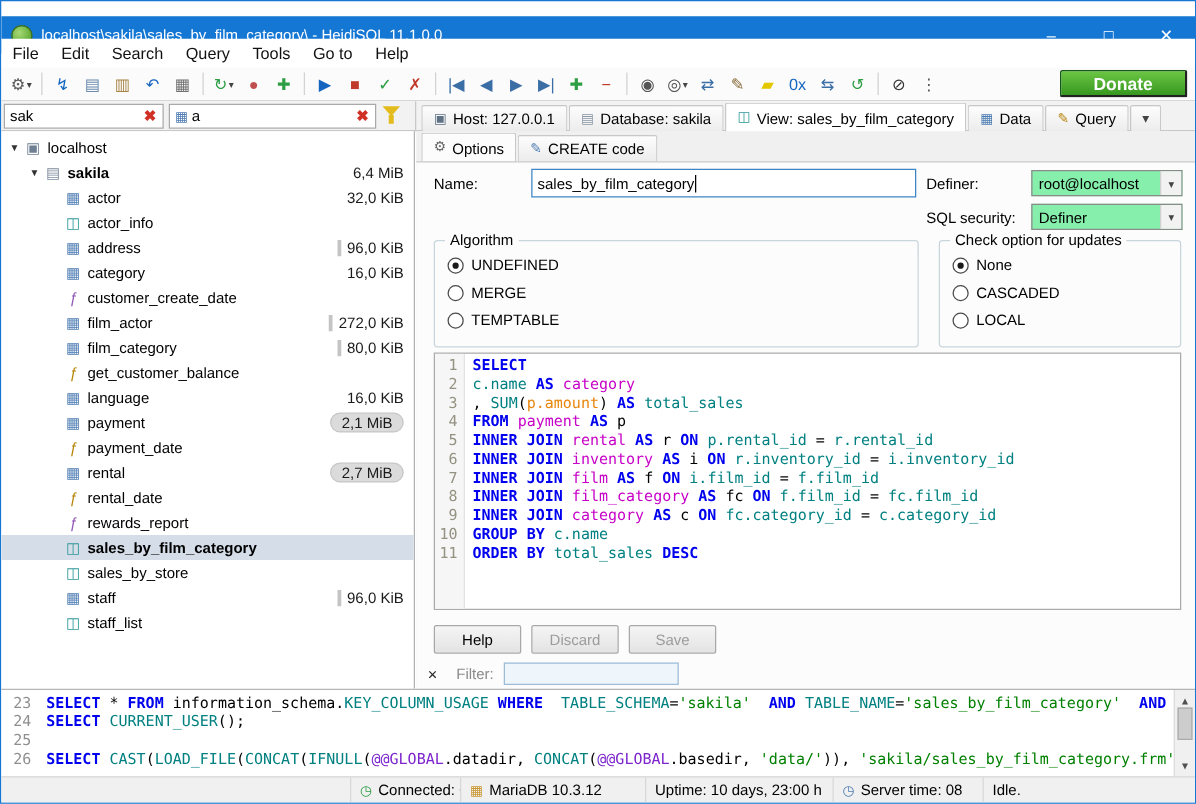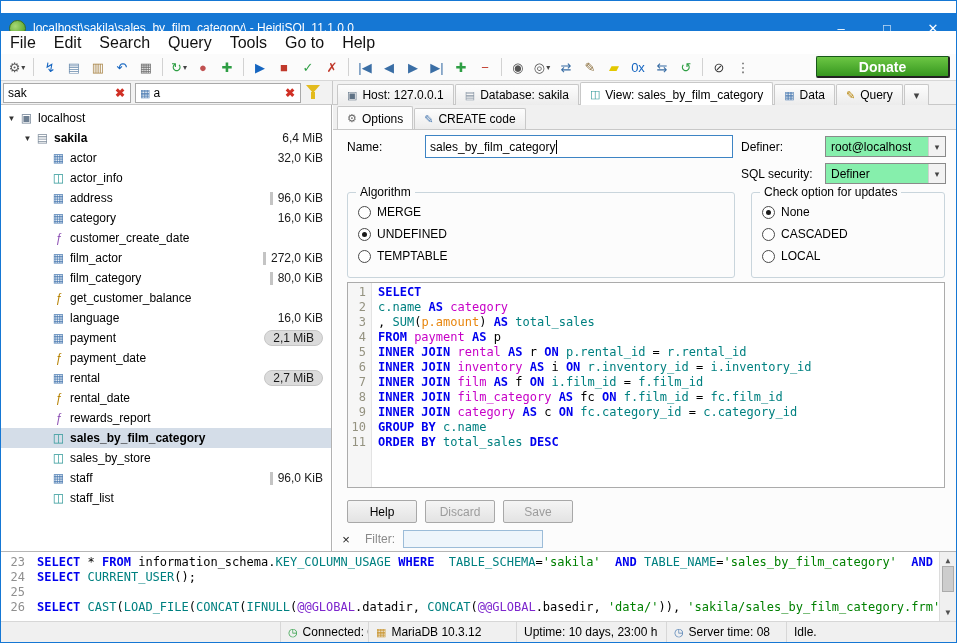--- a/index.html
+++ b/index.html
@@ -8,29 +8,29 @@
 
   
   .titlebar { position:absolute; left:0; top:0; right:0; height:30px; background:#1577D4; display:flex; align-items:center; color:#fff;margin-top:12px; }
   .app-icon { width:17px; height:17px; margin:0 7px 0 8px; border-radius:50%; background:radial-gradient(circle at 35% 35%, #a8d977, #6db33f 60%, #4d8c2a); border:1px solid #3c701f; }
   .title-text { font-size:12px; white-space:nowrap; }
   .win-controls { margin-left:auto; display:flex; height:30px; }
   .win-btn { width:46px; height:30px; display:flex; align-items:center; justify-content:center; font-size:13px; color:#fff; }
 
   
   .menubar { position:absolute; left:0; top:30px; right:0; height:23px; background:#fff; display:flex; align-items:center; }
-  .menu-item { height:23px; display:inline-flex; align-items:center; padding:0 9px; font-size:16px; color:#111; cursor:default; }
+  .menu-item { height:23px; display:inline-flex; align-items:center; padding:0 9px; font-size:13px; color:#111; cursor:default; }
 
   
   .toolbar { position:absolute; left:0; top:53px; right:0; height:27px; background:#fbfbfb; border-bottom:1px solid #d7d7d7; display:flex; align-items:center; padding:0 6px 0 4px; }
   .tb-btn { height:22px; min-width:22px; display:inline-flex; align-items:center; justify-content:center; margin:0 1px; border-radius:2px; }
   .tb-glyph { font-size:13px; line-height:1; }
   .tb-dd { font-size:8px; color:#444; margin-left:1px; }
   .tb-sep { width:1px; height:18px; background:#d2d2d2; margin:0 4px; }
-  .donate-btn { margin-left:auto; width:134px; height:22px; display:flex; align-items:center; justify-content:center; background:linear-gradient(#6cc644,#36971f); color:#fff; font-weight:bold; font-size:14px; border:1px solid #17571a; border-right:2px solid #222; border-bottom:2px solid #222; border-radius:2px; }
+  .donate-btn { margin-left:auto; width:102px; height:22px; display:flex; align-items:center; justify-content:center; background:linear-gradient(#6cc644,#36971f); color:#fff; font-weight:bold; font-size:14px; border:1px solid #17571a; border-right:2px solid #222; border-bottom:2px solid #222; border-radius:2px; }
 
   
   .band { position:absolute; left:0; top:80px; right:0; height:24px; background:#f2f2f2; border-bottom:1px solid #c8c8c8; }
   .band-divider { position:absolute; left:331px; top:0; bottom:-1px; width:1px; background:#c8c8c8; }
   .filter-box { position:absolute; top:2px; height:20px; background:#fff; border:1px solid #a9a9a9; display:flex; align-items:center; font-size:12px; padding:0 2px 0 4px; }
   .fb-left { left:2px; width:128px; }
   .fb-right { left:134px; width:166px; }
   .fb-text { flex:1; white-space:nowrap; overflow:hidden; }
   .fb-clear { color:#d03025; font-size:12px; font-weight:bold; width:16px; text-align:center; }
   .fb-icon { font-size:11px; color:#4e7db3; margin-right:3px; }
@@ -442,26 +442,26 @@
         <span class="form-label lbl-security">SQL security:</span>
         <div class="combo cb-security">
           <span class="cval">Definer</span>
           <span class="carrow">▾</span>
         </div>
 
         <div class="groupbox gb-algo">
           <span class="legend">Algorithm</span>
           <div class="radio-body">
               <div class="radio-row">
+                <span class="radio on"></span>
+                <span class="radio-label">UNDEFINED</span>
+              </div>
+              <div class="radio-row">
                 <span class="radio"></span>
                 <span class="radio-label">MERGE</span>
-              </div>
-              <div class="radio-row">
-                <span class="radio on"></span>
-                <span class="radio-label">UNDEFINED</span>
               </div>
               <div class="radio-row">
                 <span class="radio"></span>
                 <span class="radio-label">TEMPTABLE</span>
               </div>
             </div>
         </div>
 
         <div class="groupbox gb-check">
           <span class="legend">Check option for updates</span>

